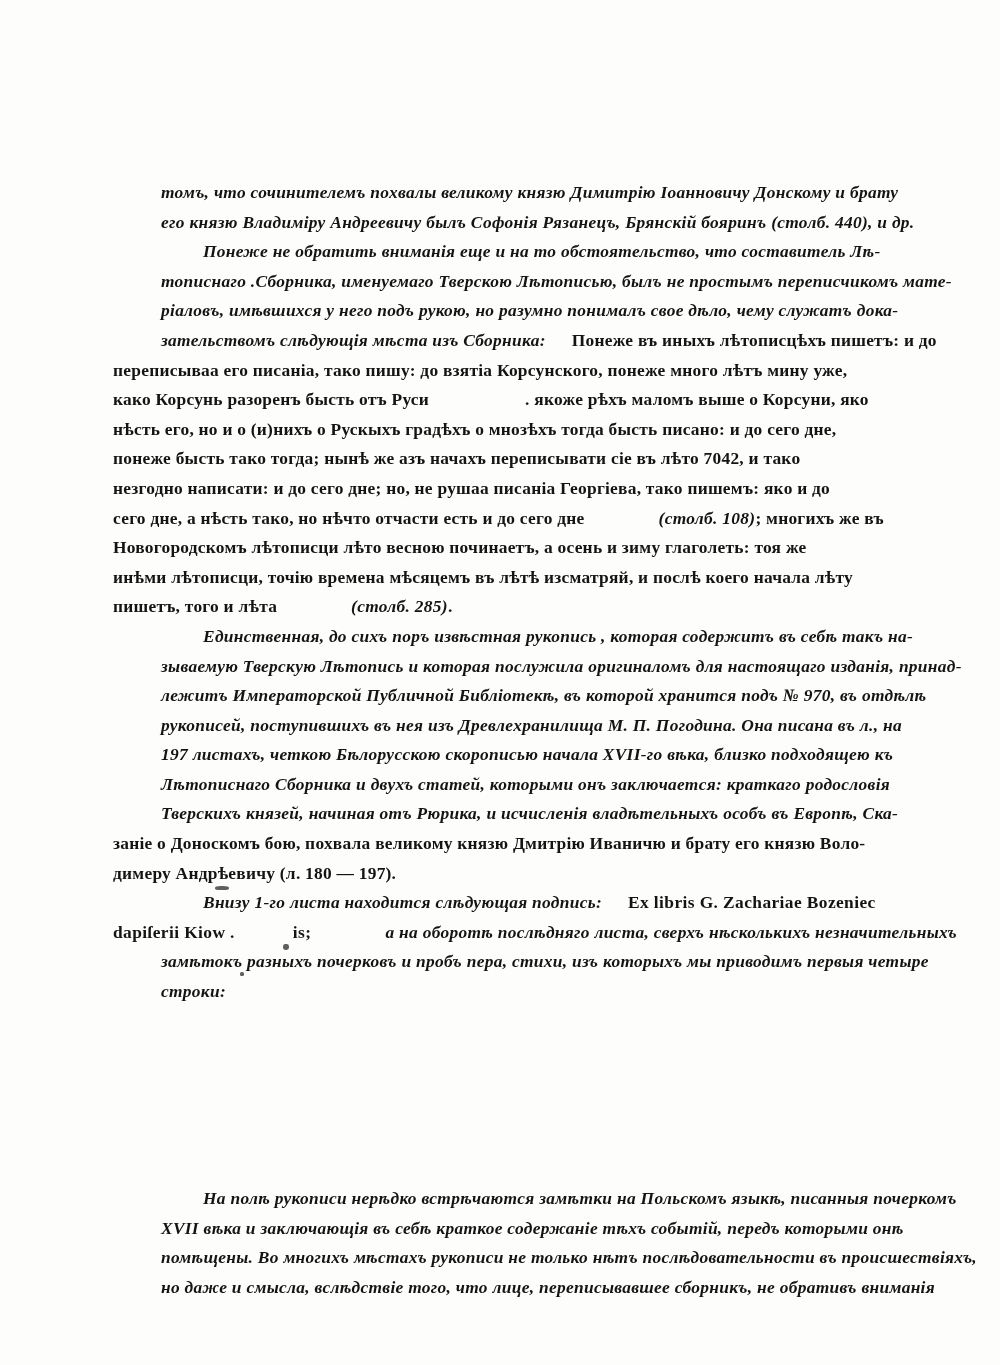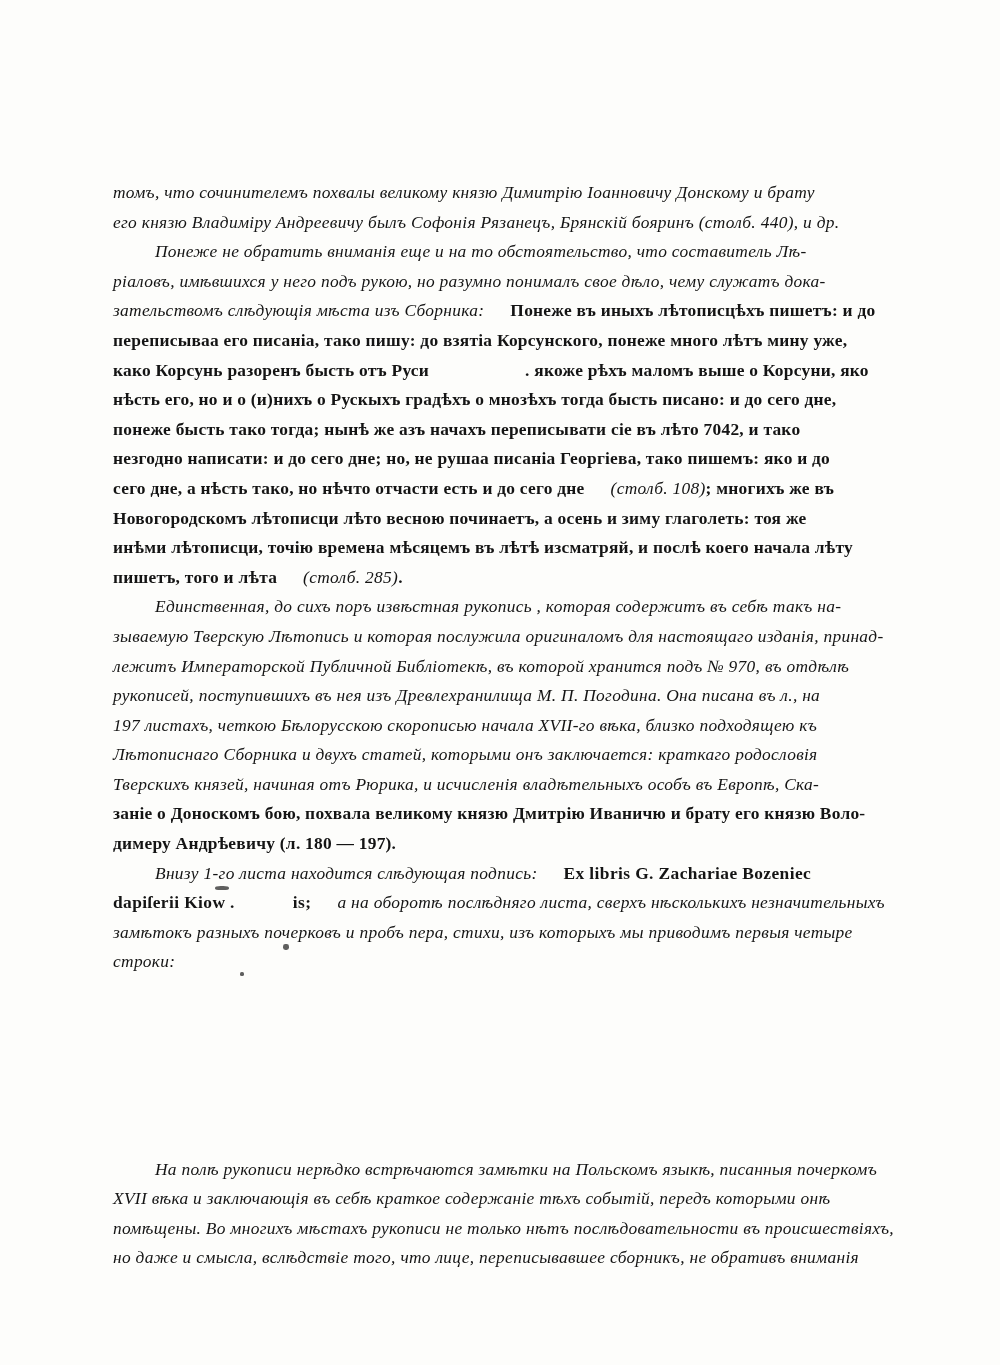--- a/index.html
+++ b/index.html
@@ -38,22 +38,23 @@
     line-height: 29.6px;
     white-space: nowrap;
     font-size: 17.4px;
     letter-spacing: 0.15px;
     color: #141414;
   }
 
   
   .it {
     font-style: italic;
-    font-weight: 400;
+    font-weight: 700;
     letter-spacing: 0.3px;
+    margin-left: 48px;
   }
 
   
   .rm {
     font-style: normal;
     font-weight: 600;
     letter-spacing: 0.25px;
   }
 
   
@@ -99,20 +100,21 @@
 <body>
 
 <div class="page">
 
   <div class="text-block">
 
     <div class="ln it">томъ, что сочинителемъ похвалы  великому князю  Димитрію  Іоанновичу Донскому и брату</div>
     <div class="ln it">его  князю Владиміру Андреевичу былъ  Софонія Рязанецъ,  Брянскій бояринъ  (столб. 440),  и  др.</div>
 
     <div class="ln it indent">Понеже  не  обратить   вниманія еще  и  на  то  обстоятельство,  что   составитель  Лѣ-</div>
+    <div class="ln it">тописнаго .Сборника, именуемаго Тверскою Лѣтописью,  былъ не простымъ  переписчикомъ мате-</div>
     <div class="ln it">ріаловъ, имѣвшихся  у него подъ рукою,  но разумно понималъ  свое  дѣло, чему служатъ дока-</div>
 
     <div class="ln">
       <span class="it">зательствомъ слѣдующія мѣста изъ Сборника:</span><span class="gap-sm"></span><span class="rm">Понеже  въ  иныхъ лѣтописцѣхъ пишетъ: и до</span>
     </div>
 
     <div class="ln rm">переписываа его писаніа, тако пишу: до взятіа Корсунского,  понеже много  лѣтъ  мину уже,</div>
 
     <div class="ln">
       <span class="rm">како Корсунь разоренъ бысть отъ  Руси</span><span class="gap-wide"></span><span class="rm">. якоже рѣхъ маломъ выше о Корсуни,  яко</span>

